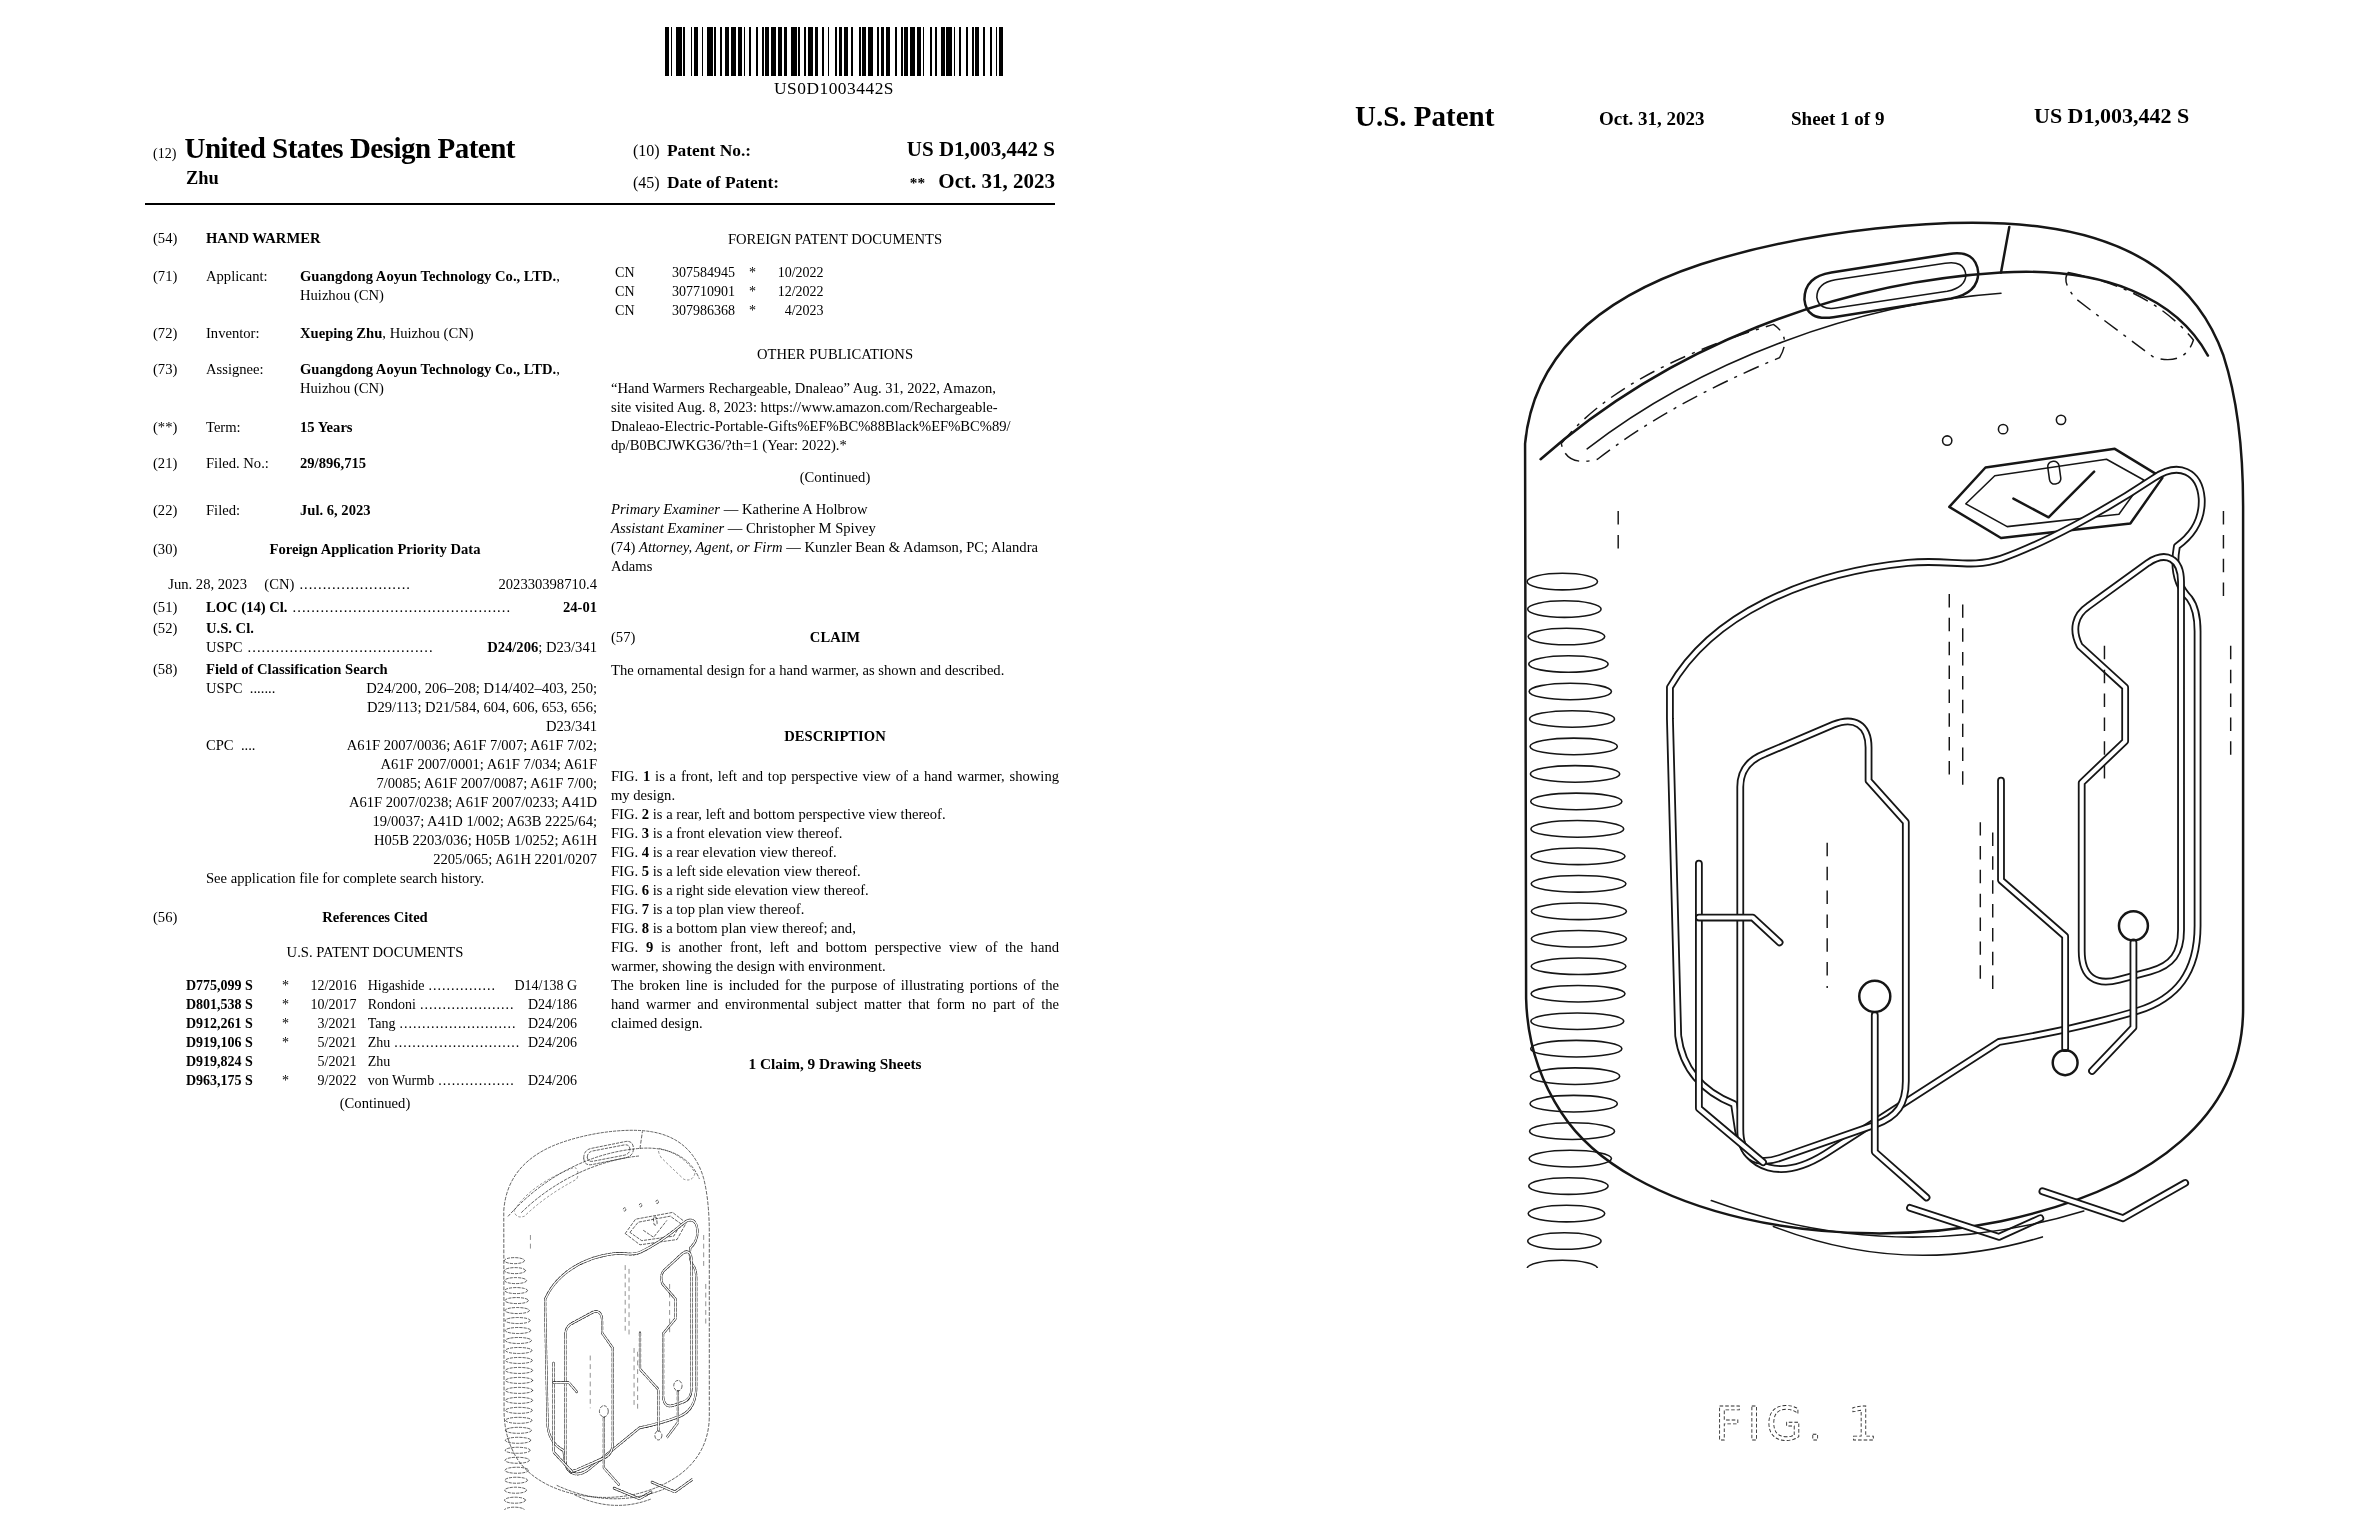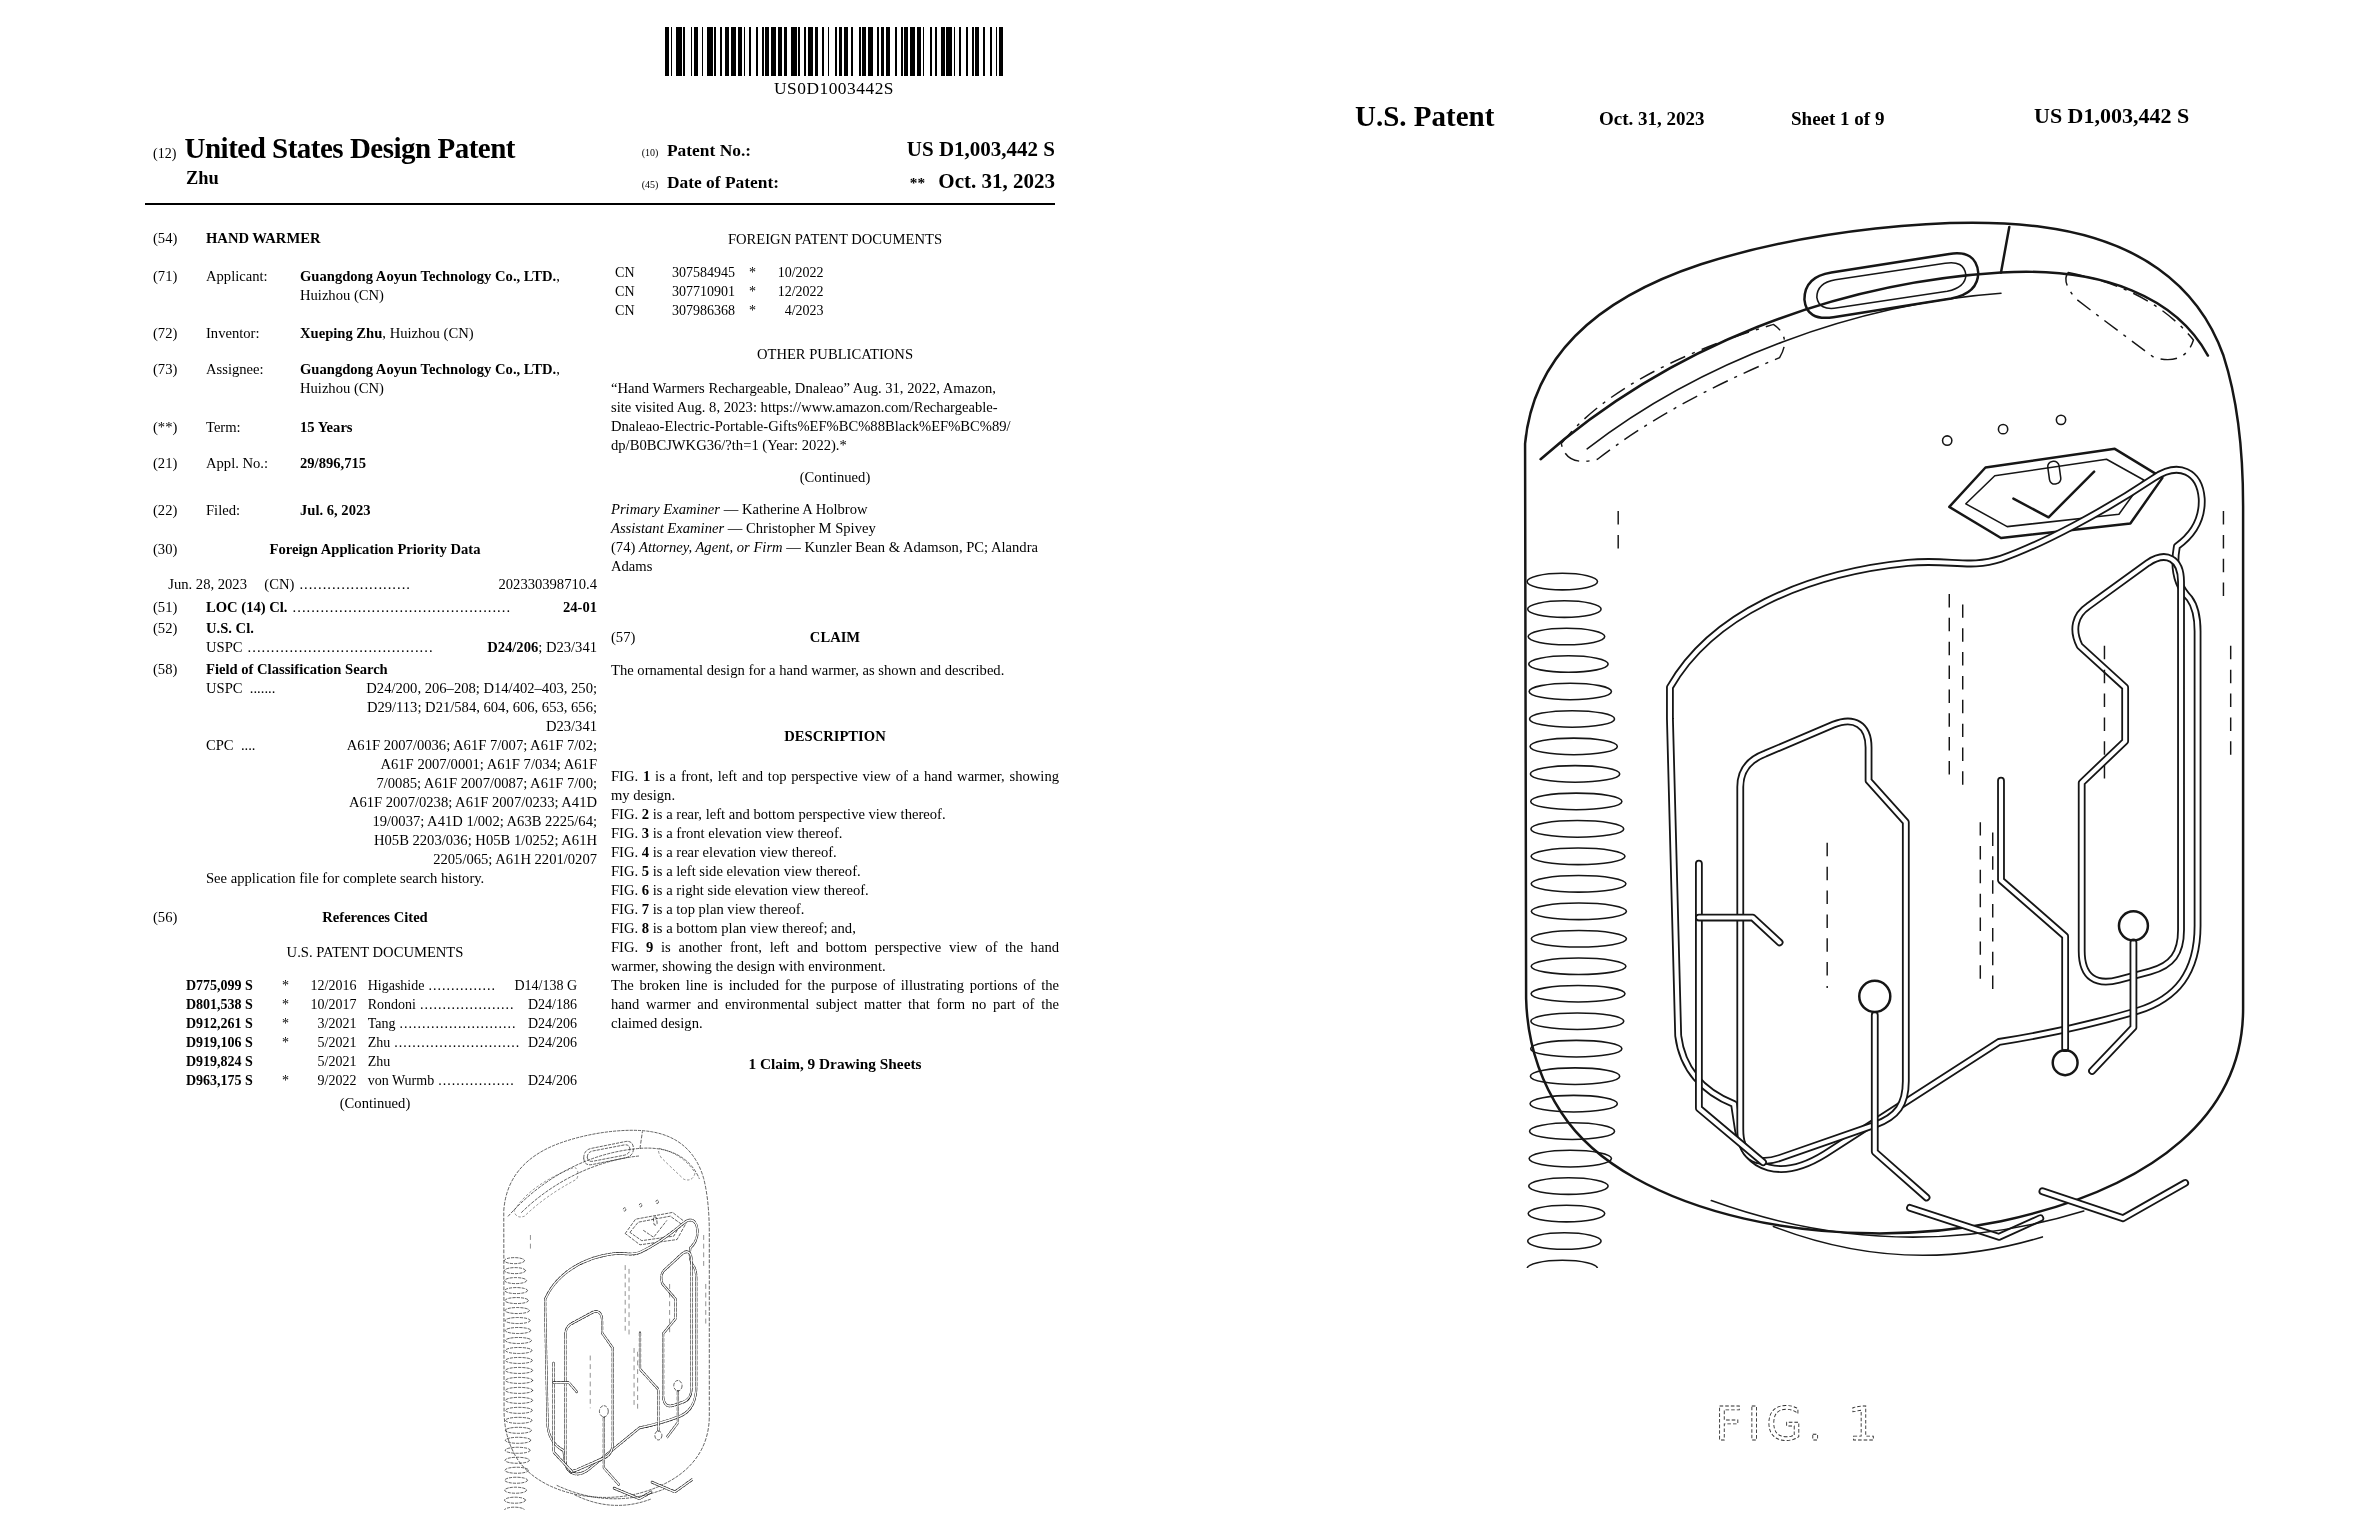--- a/index.html
+++ b/index.html
@@ -14,21 +14,21 @@
                 font-size:17.4px;letter-spacing:0.5px;}
 
   
   #hdr-left{position:absolute;left:153px;top:132px;width:460px;}
   #hdr-left .row1{display:flex;align-items:baseline;gap:8.2px;}
   #hdr-left .code{font-size:14px;}
   #hdr-left .title{font-size:29px;font-weight:bold;letter-spacing:-0.5px;white-space:nowrap;}
   #hdr-left .inventor{font-size:18.4px;font-weight:bold;margin:3.1px 0 0 33px;}
   #hdr-right{position:absolute;left:633px;top:137px;width:422px;font-size:14.3px;}
   #hdr-right .hrow{display:flex;align-items:baseline;margin-bottom:7.2px;}
-  #hdr-right .code{font-size:10px;width:34px;flex:0 0 auto;text-align:center;}
+  #hdr-right .code{font-size:16px;width:34px;flex:0 0 auto;}
   #hdr-right .hlab{font-size:17.4px;font-weight:bold;flex:0 0 auto;}
   #hdr-right .stars{font-size:15.3px;font-weight:bold;margin-left:auto;padding-right:13.3px;}
   #hdr-right .hval{font-size:21px;font-weight:bold;margin-left:auto;white-space:nowrap;}
   #hdr-right .hval2{font-size:21px;font-weight:bold;white-space:nowrap;}
   #rule{position:absolute;left:145px;top:203px;width:910px;height:1.5px;background:#000;}
 
   
   .col{position:absolute;font-size:14.6px;line-height:19px;}
   #col-left{left:153px;top:229px;width:444px;}
   #col-right{left:611px;top:230px;width:448px;}
@@ -261,21 +261,21 @@
     </div>
 
     <div class="e pl288" style="margin-top:20.4px">
       <span class="cd">(**)</span>
       <span class="lab">Term:</span>
       <span class="b">15 Years</span>
     </div>
 
     <div class="e pl288" style="margin-top:17px">
       <span class="cd">(21)</span>
-      <span class="lab">Appl. No.:</span>
+      <span class="lab">Filed. No.:</span>
       <span class="b">29/896,715</span>
     </div>
 
     <div class="e pl288" style="margin-top:28px">
       <span class="cd">(22)</span>
       <span class="lab">Filed:</span>
       <span class="b">Jul. 6, 2023</span>
     </div>
 
     <div class="e" style="margin-top:19.4px">

